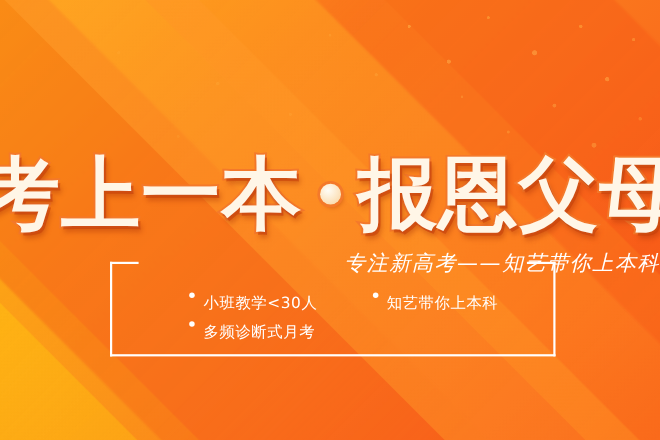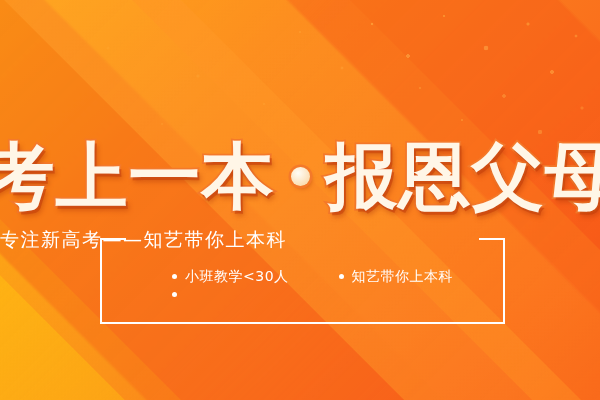--- a/index.html
+++ b/index.html
@@ -188,45 +188,46 @@
   .f-left   { left: 0;   top: 0;    width: 2px;  height: 86px; }
   .f-right  { right: 0;  top: 0;    width: 2px;  height: 86px; }
   .f-bottom { left: 0;   bottom: 0; width: 405px; height: 2px; }
 
   
   .subtitle {
     position: absolute;
     left: 0;
     right: 0;
     top: 228px;
-    text-align: left;
+    text-align: right;
     font-size: 19px;
     line-height: 22px;
     font-weight: 400;
     color: #FFFFFF;
     letter-spacing: 1.5px;
     white-space: nowrap;
+    font-style: italic;
   }
 
   
   .features {
     position: absolute;
     left: 100px;
     top: 266px;
     width: 405px;
     display: grid;
     grid-template-columns: 1fr 1fr;
     row-gap: 6px;
     column-gap: 0;
     padding: 0 0 0 72px;
     box-sizing: border-box;
   }
   .feature {
     display: flex;
-    align-items: center;
+    align-items: flex-start;
     gap: 8px;
     color: #FFFFFF;
     font-size: 14px;
     line-height: 20px;
     letter-spacing: 0.5px;
     white-space: nowrap;
   }
   .bullet {
     width: 5px;
     height: 5px;
@@ -271,16 +272,17 @@
     <div class="feature">
       <span class="bullet"></span>
       <span>小班教学&lt;30人</span>
     </div>
     <div class="feature">
       <span class="bullet"></span>
       <span>知艺带你上本科</span>
     </div>
     <div class="feature">
       <span class="bullet"></span>
+      <span>多频诊断式月考</span>
     </div>
   </div>
 
 </div>
 
 </body></html>

